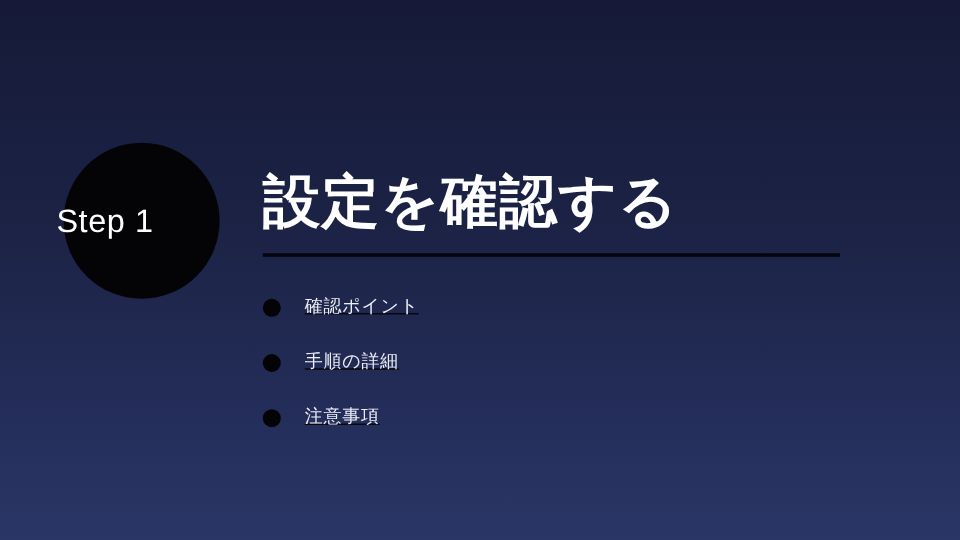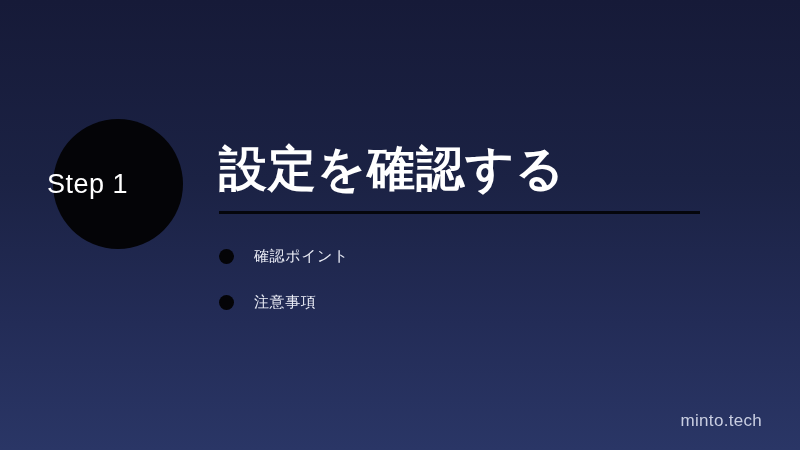--- a/index.html
+++ b/index.html
@@ -79,20 +79,21 @@
   .bullet-list {
     list-style: none;
     margin: 0;
     padding: 0;
     margin-top: 19px;
   }
   .bullet-item {
     display: flex;
     align-items: center;
     height: 46px;
+    text-decoration: underline;
   }
   .bullet-dot {
     width: 15px;
     height: 15px;
     border-radius: 50%;
     background: #040407;
     flex: 0 0 auto;
     margin-left: 0px;
   }
   .bullet-text {
@@ -133,21 +134,24 @@
 
     <div class="title-rule"></div>
 
     <ul class="bullet-list">
       <li class="bullet-item">
         <span class="bullet-dot"></span>
         <span class="bullet-text">確認ポイント</span>
       </li>
       <li class="bullet-item">
         <span class="bullet-dot"></span>
+        <span class="bullet-text">手順の詳細</span>
+      </li>
+      <li class="bullet-item">
+        <span class="bullet-dot"></span>
         <span class="bullet-text">注意事項</span>
       </li>
     </ul>
 
   </div>
 
-  <div class="footer">minto.tech</div>
 
 </div>
 
 </body></html>

